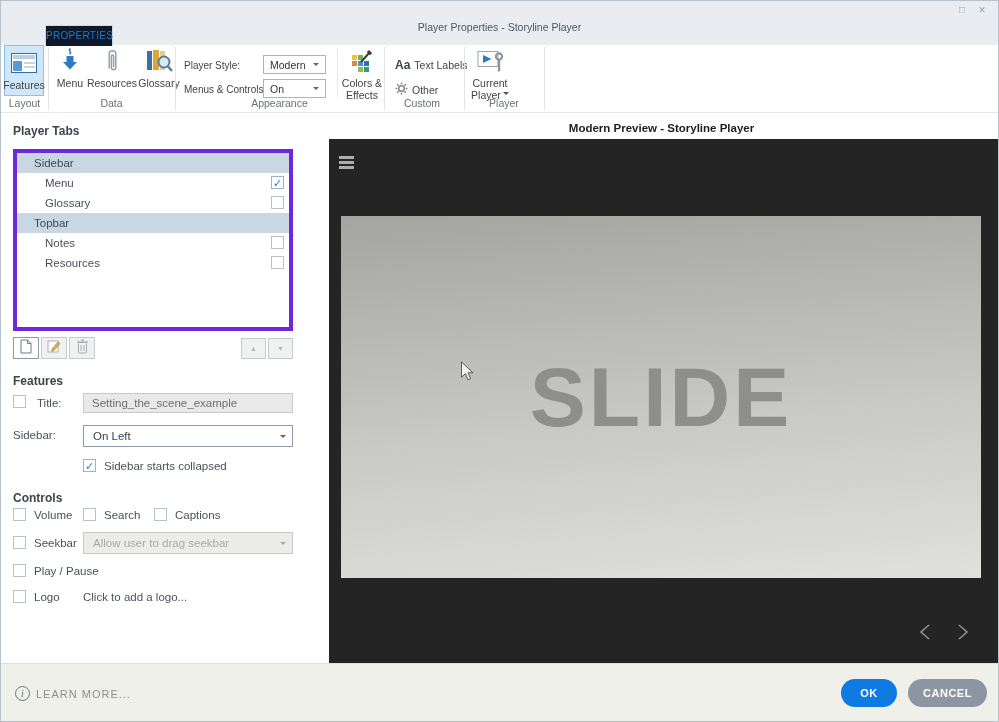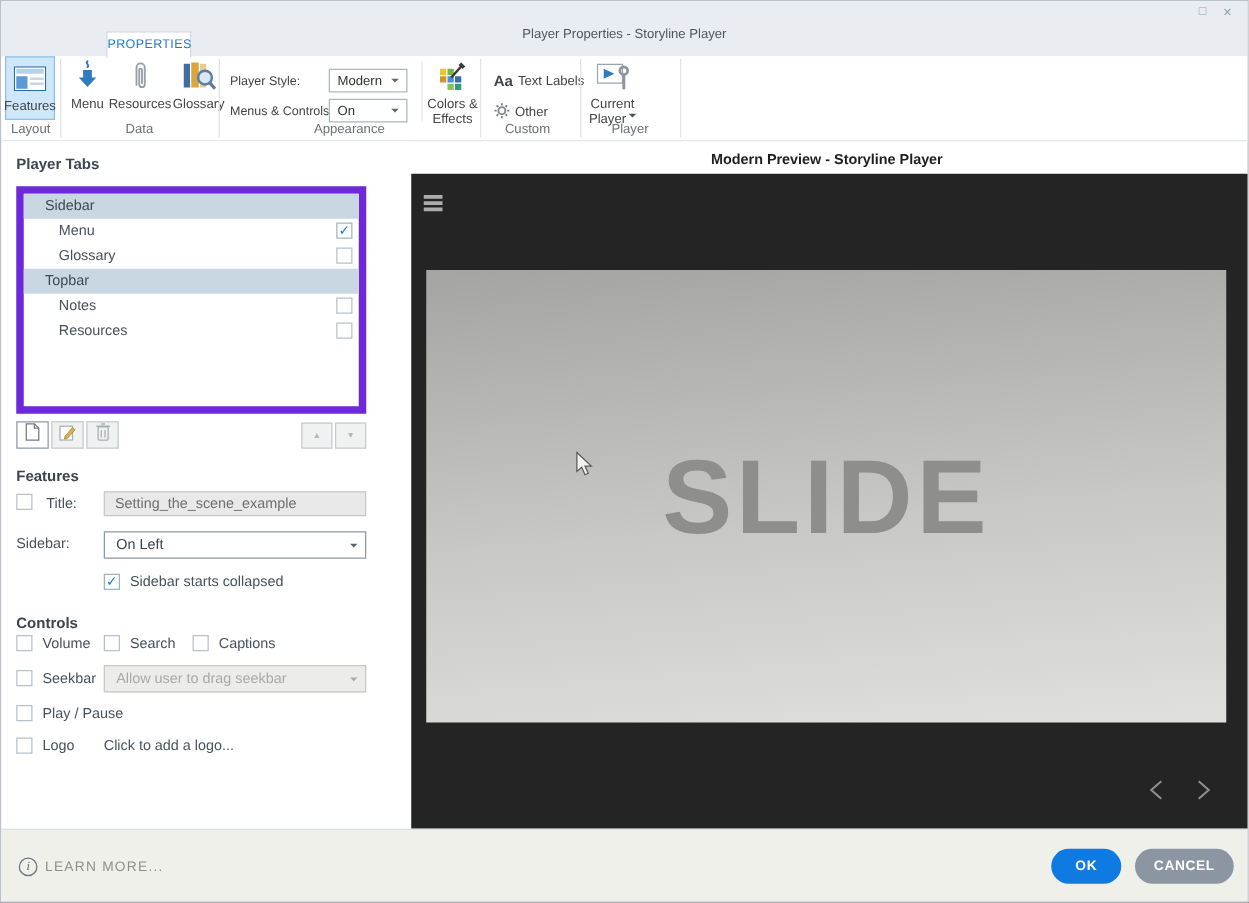--- a/index.html
+++ b/index.html
@@ -6,23 +6,23 @@
   html, body { width:999px; height:722px; }
   body { font-family:"Liberation Sans","DejaVu Sans",sans-serif; background:#fff; overflow:hidden; }
   .window { position:relative; width:999px; height:722px; background:#fff; border:1px solid #b9c2ca; overflow:hidden; }
 
   
   .header { position:absolute; left:0; top:0; width:100%; height:44px; background:#e9edf2; }
   .title  { position:absolute; top:20px; left:0; width:100%; text-align:center; font-size:10.5px; color:#4c555e; }
   .winbtn { position:absolute; top:2px; font-size:10px; color:#97a1aa; width:16px; height:14px; text-align:center; line-height:14px; cursor:default; }
   .btn-max { right:28px; }
   .btn-close { right:8px; font-size:9px; }
-  .prop-tab { position:absolute; left:44px; top:24px; width:68px; height:21px; background:#ffffff;
+  .prop-tab { position:absolute; left:44px; top:24px; width:68px; height:21px; background:#0f172a;
               border:1px solid #d2d9de; border-bottom:none; color:#1d7ad1; font-size:10px;
-              text-align:left; line-height:20px; letter-spacing:.3px; z-index:2;margin-left:40px; }
+              text-align:left; line-height:20px; letter-spacing:.3px; z-index:2; }
 
   
   .ribbon { position:absolute; left:0; top:44px; width:100%; height:68px; background:#fff; border-bottom:1px solid #e3e7ea; }
   .sep { position:absolute; top:2px; height:63px; width:1px; background:#e0e4e8; }
   .subsep { position:absolute; top:4px; height:48px; width:1px; background:#e6eaed; }
   .grouplabel { position:absolute; bottom:3px; font-size:10.5px; color:#6a7076; text-align:center; }
   .rbtn { position:absolute; top:2px; display:flex; flex-direction:column; align-items:center; gap:2px;
           font-size:10.5px; color:#444; text-align:center; line-height:12px; }
   .rbtn .ricon { display:flex; align-items:center; justify-content:center; height:28px; }
   .features-btn { left:3px; top:0; width:40px; height:51px; background:#cfe7fa; border:1px solid #8ec1e8; justify-content:flex-start; padding-top:3px; }
@@ -33,21 +33,21 @@
   .dd-s::after, .dd-l::after { content:""; position:absolute; right:6px; top:50%; margin-top:-1.5px;
           border:3.5px solid transparent; border-top-color:#5d666e; }
   .twoLine { width:44px; }
   .custom-item { position:absolute; display:flex; align-items:center; gap:4px; font-size:10.5px; color:#444; }
   .aa { font-size:12px; font-weight:bold; color:#3c454e; letter-spacing:0; }
   .caret-mini { display:inline-block; margin-left:2px; border:3px solid transparent; border-top-color:#4a535b; vertical-align:1px; }
 
   
   .panel { position:absolute; left:0; top:112px; width:328px; height:550px; background:#fff; }
   .h-sec { position:absolute; font-size:12px; font-weight:bold; color:#3c454e; }
-  .tablist { position:absolute; left:12px; top:36px; width:280px; height:182px; border:6px solid #6d28d9; background:#fff; }
+  .tablist { position:absolute; left:12px; top:36px; width:280px; height:182px; border:4px solid #6d28d9; background:#fff; }
   .trow { height:20px; display:flex; align-items:center; font-size:11.5px; color:#47515b; position:relative; }
   .trow.header { background:#c9d7e3; padding-left:17px; color:#3e4850; }
   .trow.item { padding-left:28px; }
   .trow .cb { position:absolute; right:5px; top:3px; }
 
   .cb { width:13px; height:13px; border:1px solid #b6c1ca; background:#fff; display:inline-flex;
         align-items:center; justify-content:center; flex:0 0 auto; }
   .cb .tick { display:none; font-size:11px; font-weight:bold; color:#1b7bd4; line-height:10px; }
   .cb.on .tick { display:block; }
   .cb.on { border-color:#9db3c5; }

